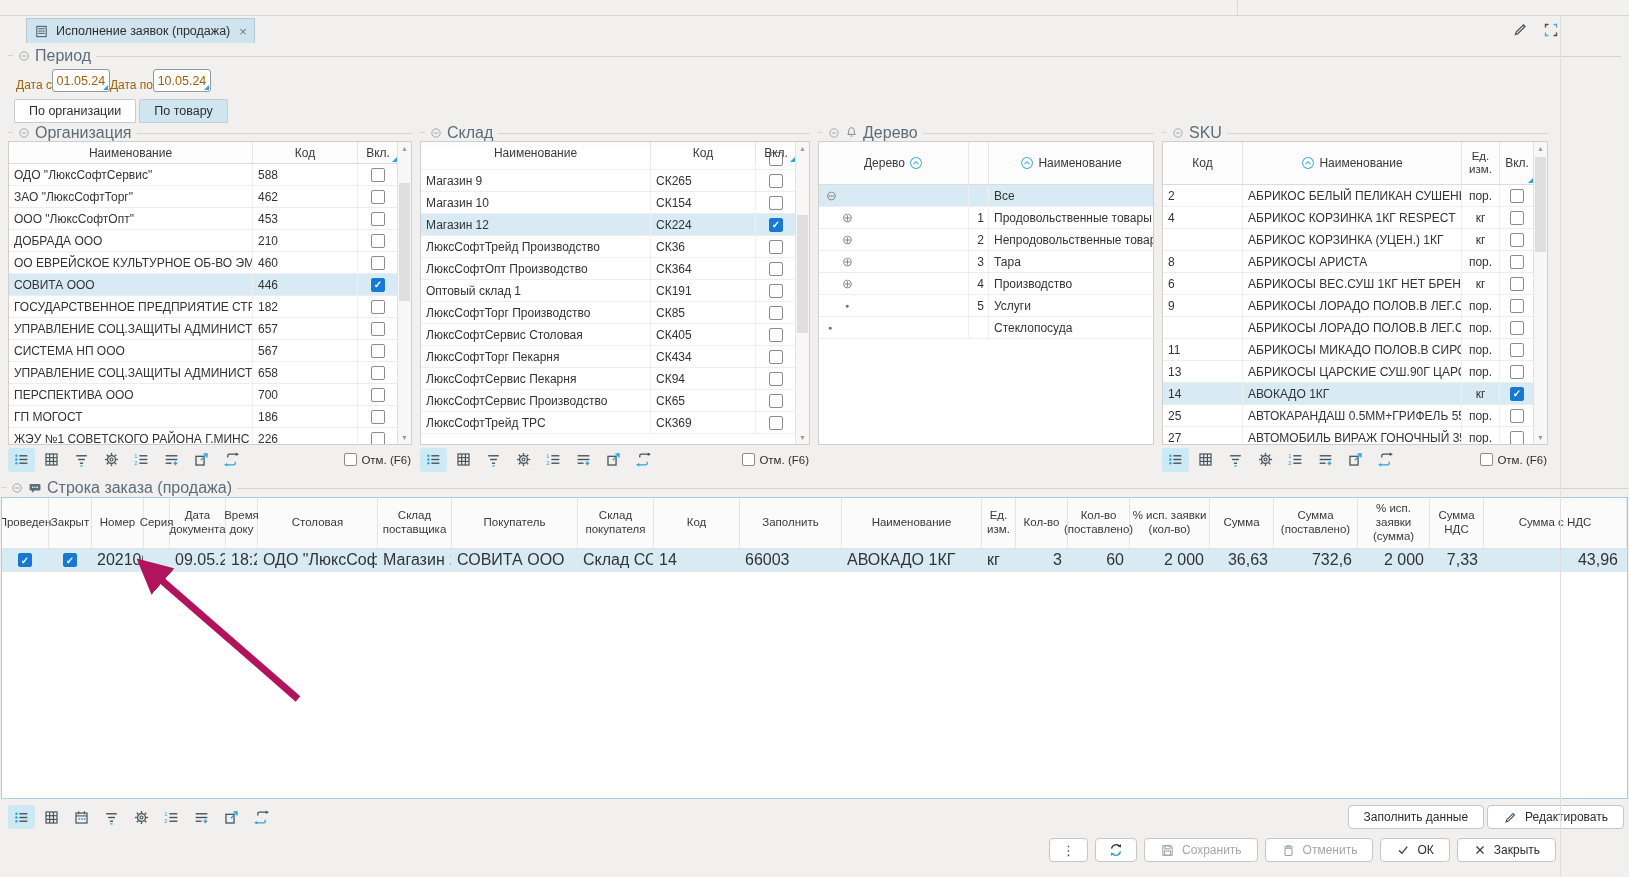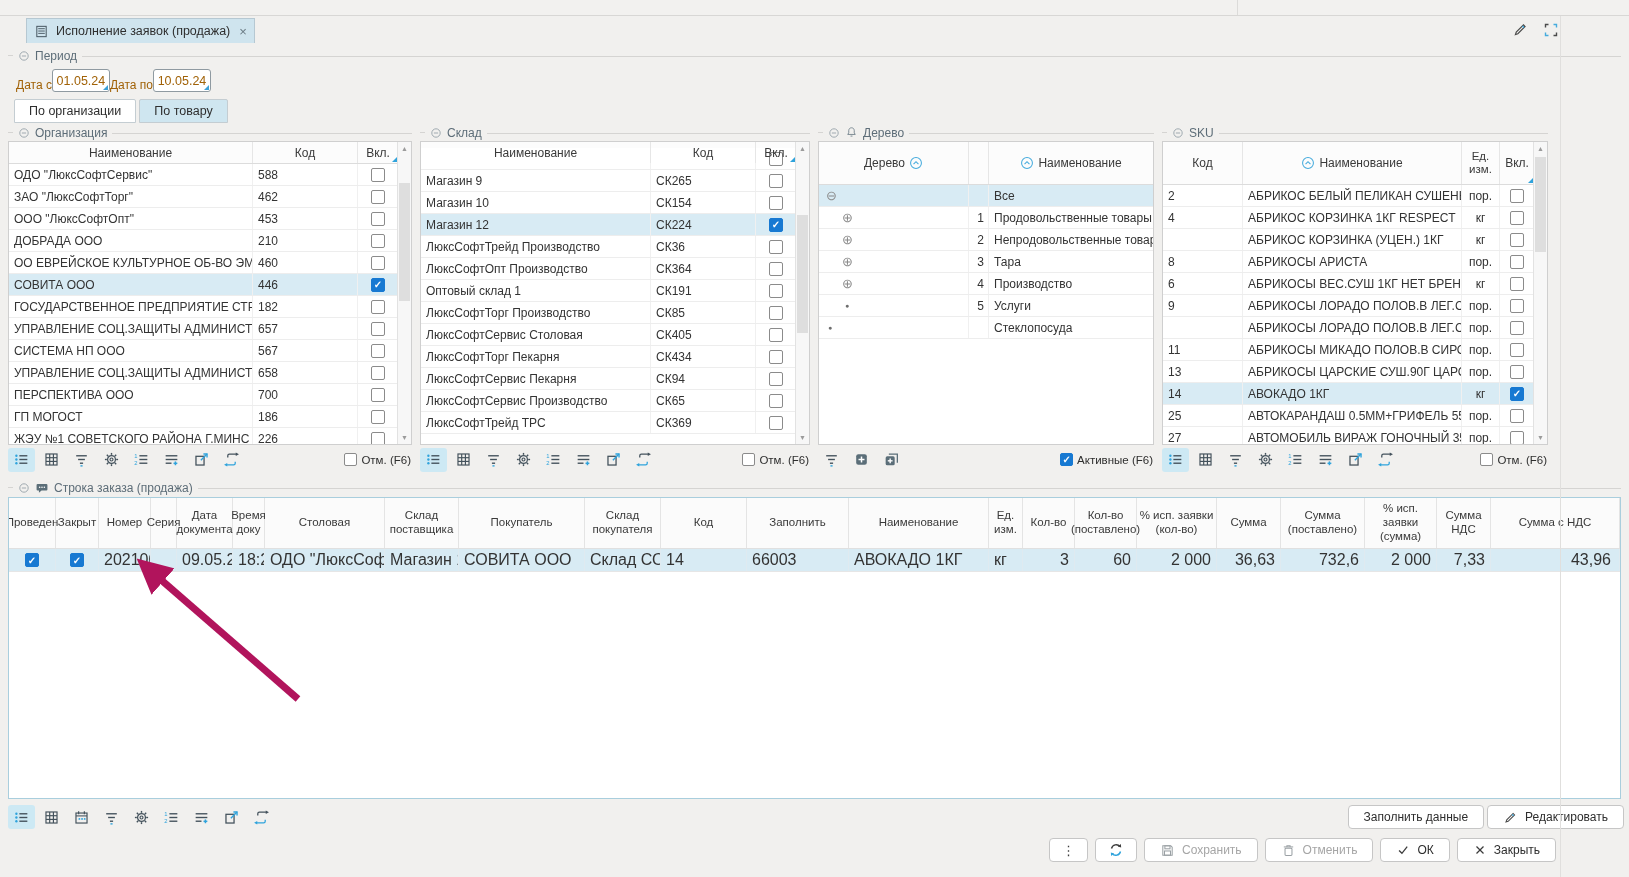--- a/index.html
+++ b/index.html
@@ -10,21 +10,21 @@
   .topstrip{height:15px;border-bottom:1px solid #d8d7d5;position:relative;background:#f2f1ef}
   .topstrip .vdiv{position:absolute;left:1237px;top:0;bottom:0;width:1px;background:#dcdbd9}
   .win-edge{position:absolute;left:1560px;top:16px;bottom:0;width:1px;background:#e0dfdd}
   
   .tabrow{height:27px;display:flex;align-items:flex-end;padding-left:26px;position:relative}
   .doc-tab{display:flex;align-items:center;gap:7px;background:#cfe4ee;border:1px solid #b6c8d2;border-bottom:none;
            padding:0 7px;height:25px;box-sizing:border-box;font-size:12.5px;color:#2e2e2e}
   .tab-close{color:#6a7a84;font-size:13px;cursor:default;margin-left:2px}
   .hdr-icons{position:absolute;right:70px;top:5px;display:flex;gap:14px;align-items:center}
   
-  .grp-head{display:flex;align-items:center;gap:5px;height:15px;color:#5d6d78;font-size:12px}
+  .grp-head{display:flex;align-items:center;gap:5px;height:15px;color:#5d6d78;font-size:16px}
   .grp-head .pre{width:5px;border-top:1px solid #d5d4d2}
   .grp-head .line{flex:1;border-top:1px solid #d5d4d2;margin-top:1px}
   
   .period{margin:5px 8px 0}
   .daterow{display:flex;align-items:flex-end;gap:0;padding:6px 0 5px 8px;color:#a16207}
   .dinput{width:56px;height:21px;border:1px solid #8f9aa1;border-radius:3px;background:#fff;display:flex;
           align-items:center;justify-content:center;position:relative;font-size:12.5px}
   .dinput::after{content:"";position:absolute;right:1px;bottom:1px;border-left:5px solid transparent;border-bottom:5px solid #3aa0d8}
   
   .viewtabs{display:flex;gap:3px;padding-left:6px;margin-top:2px}
@@ -69,21 +69,21 @@
   .vscroll .thumb{width:11px;background:#dedede;flex:none}
   .vscroll .sp{flex:1}
   
   .ptoolbar{display:flex;align-items:center;height:27px;gap:3px;padding:1px 1px 0 0}
   .tbtn{width:27px;height:24px;display:flex;align-items:center;justify-content:center;border-radius:3px}
   .tbtn.active{background:#cde9f4}
   .tspace{flex:1}
   .otm{display:flex;align-items:center;gap:4px;font-size:11.5px;color:#2e2e2e;white-space:nowrap}
   .otm .cb{width:13px;height:13px}
   
-  .order-grp{margin:5px 8px 0}
+  .order-grp{margin:5px 1px 0}
   .otbl{border:1px solid #a9cedd;background:#fff;height:300px;overflow:hidden;margin-top:2px}
   .ohead{display:flex;background:#fbfbfb;border-bottom:1px solid #e0e0e0;min-height:50px;align-items:stretch}
   .oth{display:flex;align-items:center;justify-content:center;text-align:center;font-size:11.5px;line-height:1.2;
        border-right:1px solid #e4e4e4;box-sizing:border-box;padding:2px 1px;color:#3a3a3a}
   .orow{display:flex;height:22px;background:#d8ebf4;border-bottom:1px solid #e6e6e6}
   .otd{display:flex;align-items:center;font-size:16px;border-right:1px solid #dfeaf0;box-sizing:border-box;
        padding:0 5px;white-space:nowrap;overflow:hidden}
   .oc-chk1{width:47px;justify-content:center}.oc-chk2{width:43px;justify-content:center}
   .oh.i0{width:47px}.oh.i1{width:43px}.oh.i2{width:52px}.oh.i3{width:26px}.oh.i4{width:56px}.oh.i5{width:32px}
   .oh.i6{width:120px}.oh.i7{width:74px}.oh.i8{width:126px}.oh.i9{width:76px}.oh.i10{width:86px}.oh.i11{width:102px}
@@ -721,42 +721,20 @@
           <div class="td tree-num">5</div>
           <div class="td tree-name">Услуги</div>
         </div>
         <div class="trow i6">
           <div class="td tree-cell">
             <span class="tglyph" data-glyph="dot"></span>
           </div>
           <div class="td tree-num"></div>
           <div class="td tree-name">Стеклопосуда</div>
         </div>
-    </div>
-    <div class="ptoolbar">
-      <span class="tbtn">
-          <svg class="ic" width="17" height="17">
-            <use href="#i-filter"></use>
-          </svg>
-        </span>
-      <span class="tbtn">
-          <svg class="ic" width="17" height="17">
-            <use href="#i-plusbox"></use>
-          </svg>
-        </span>
-      <span class="tbtn">
-          <svg class="ic" width="17" height="17">
-            <use href="#i-plusboxes"></use>
-          </svg>
-        </span>
-      <span class="tspace"></span>
-      <span class="otm">
-          <span class="cb checked"></span>
-          <span>Активные (F6)</span>
-        </span>
     </div>
   </div>
 
   <div class="panel-sku">
     <div class="grp-head">
       <span class="pre"></span>
       <svg class="ic" width="12" height="12">
           <use href="#i-collapse"></use>
         </svg>
       <span>SKU</span>

